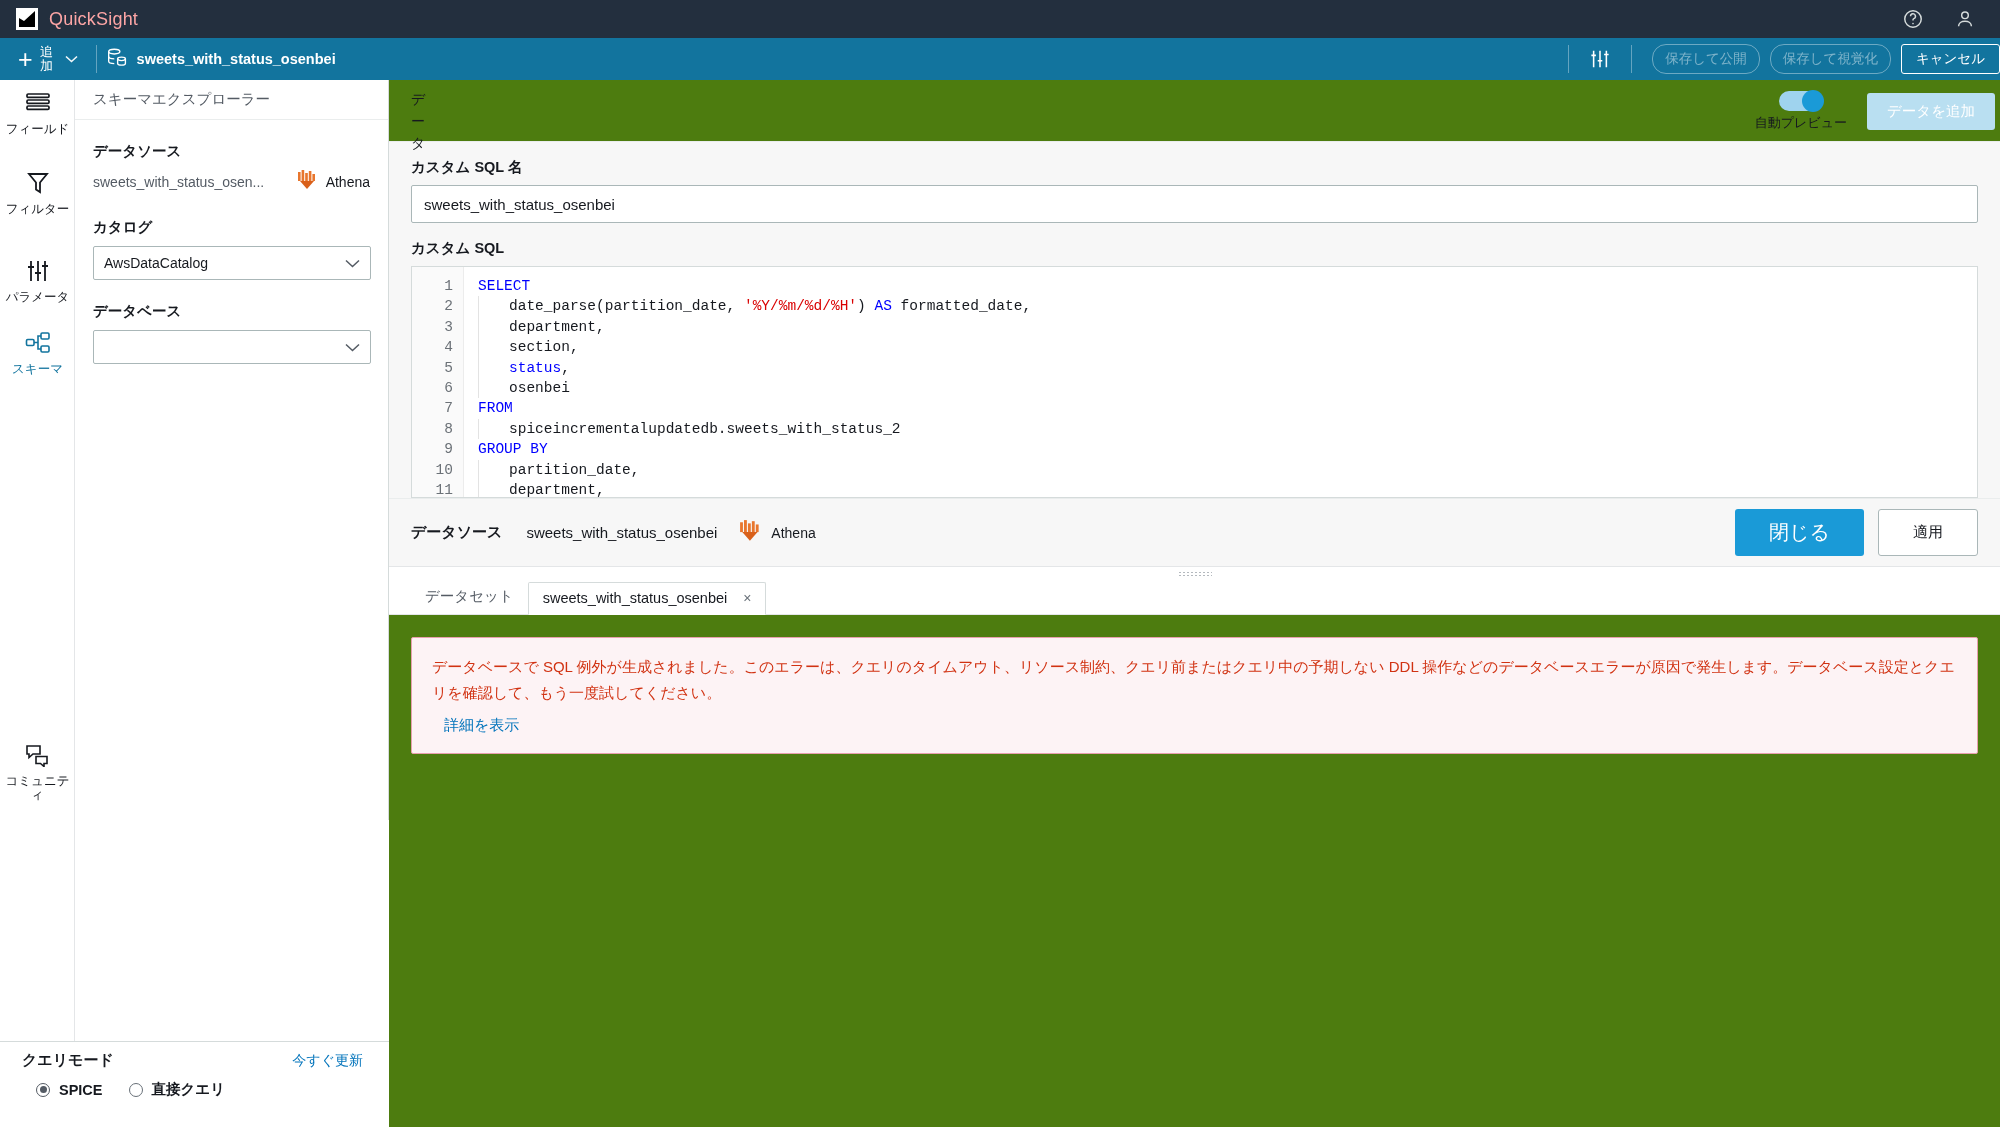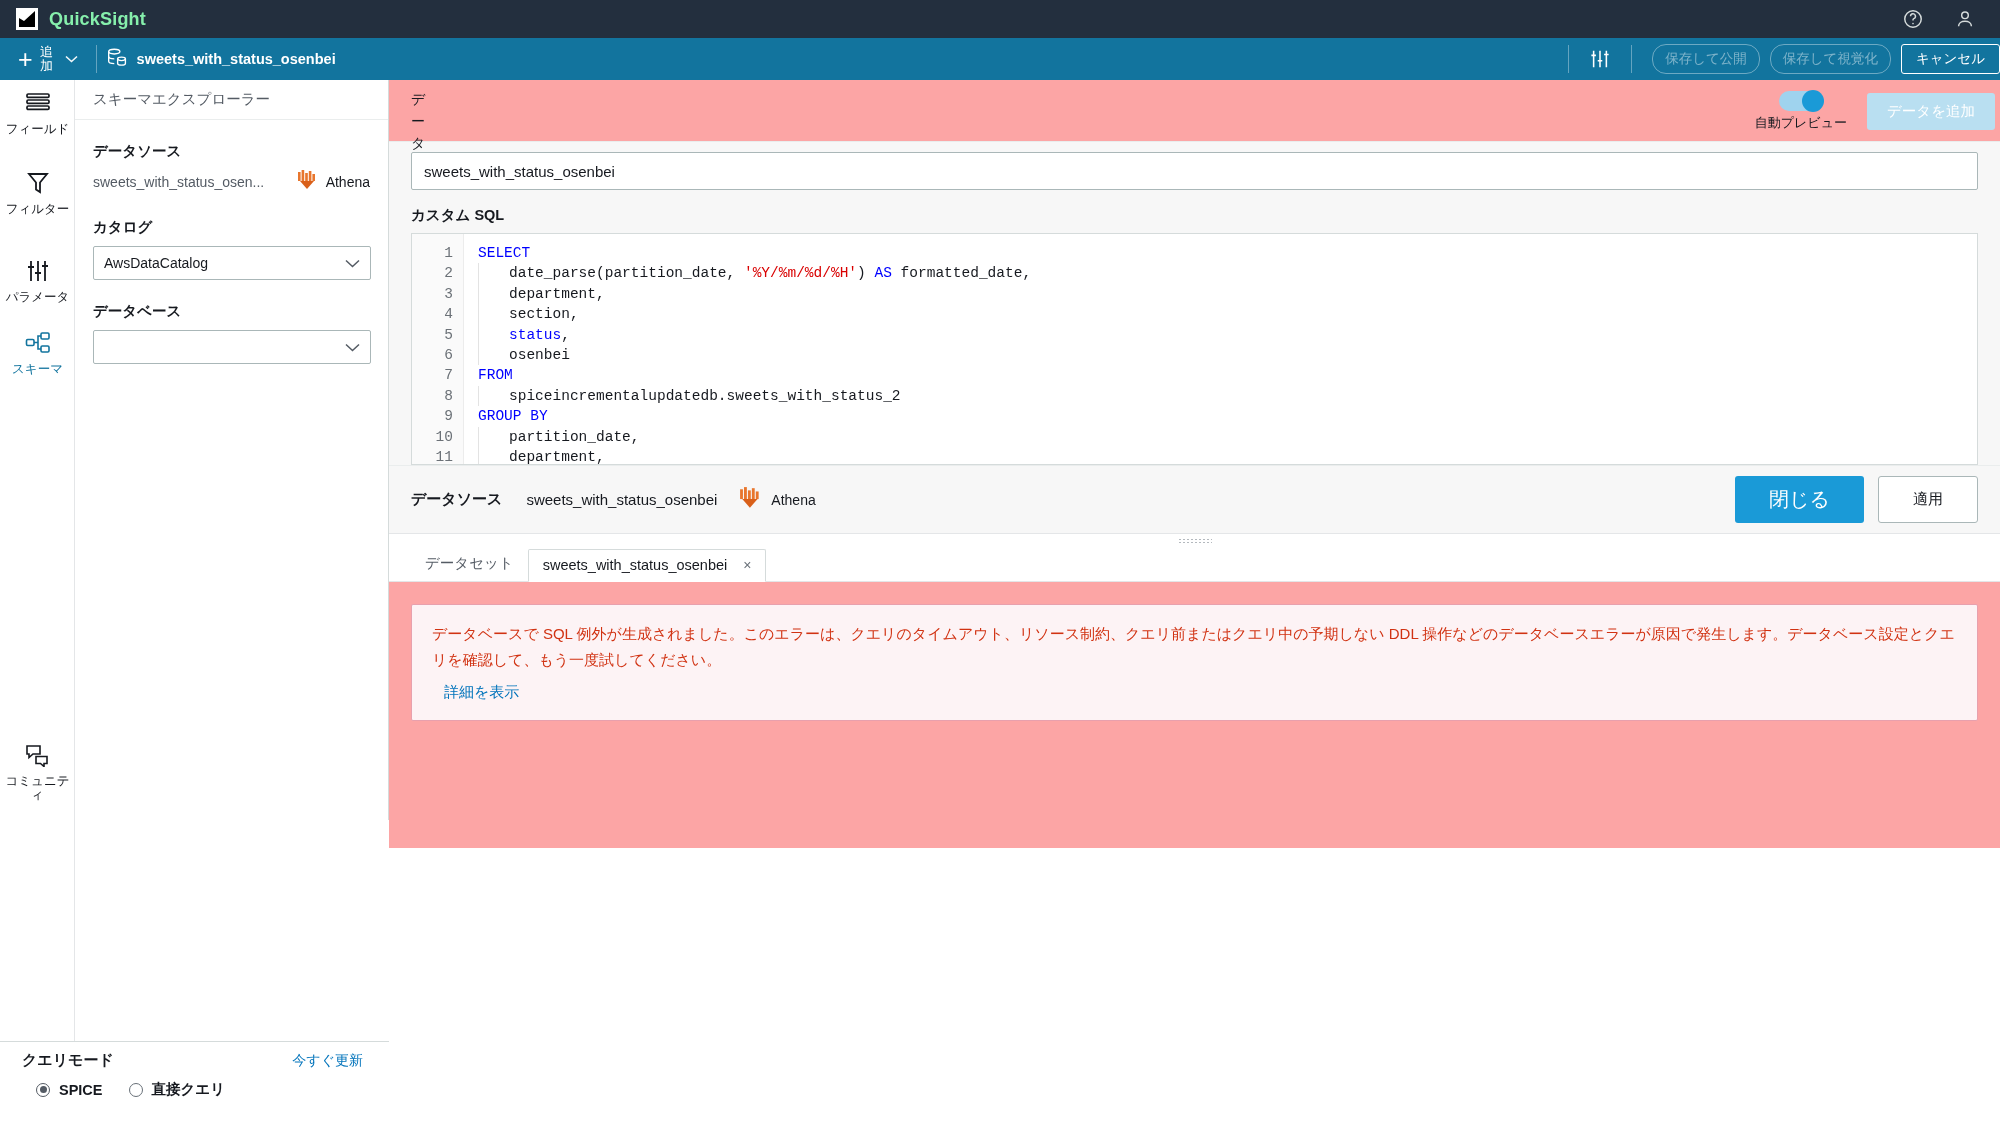--- a/index.html
+++ b/index.html
@@ -21,21 +21,21 @@
   }
   .qs-logo-box {
     margin-left: 16px;
     width: 22px; height: 22px;
     background: #ffffff;
     position: relative;
     display: flex; align-items: center; justify-content: center;
   }
   .qs-logo-box svg { display:block; }
   .qs-title {
-    color: #86efac; font-size: 18px; font-weight: bold;
+    color: #fca5a5; font-size: 18px; font-weight: normal;
     margin-left: 11px; letter-spacing: .2px;
   }
   .topbar-right {
     margin-left: auto; display: flex; align-items: center; gap: 30px;
     margin-right: 24px;
   }
   .topbar-icon { color: #d5dbdb; display:flex; align-items:center; }
 
   
   .bluebar {
@@ -171,21 +171,21 @@
   }
   .radio.sel { border-color: #545b64; }
   .radio.sel::after {
     content:""; width:7px; height:7px; border-radius:50%; background:#545b64;
   }
   .radio-lbl { font-size: 14.5px; font-weight: bold; color:#16191f; }
 
   
   .main {
     position: absolute; left: 389px; top: 80px;
-    width: 1611px; height: 768px; background: #fca5a5;
+    width: 1611px; height: 1047px; background: #4d7c0f;
   }
   .data-tab-bar {
     height: 62px; border-bottom: 1px solid #eaeded;
     display:flex; align-items: flex-start;
     position: relative;
   }
   .data-tab-label {
     font-size: 14px; color: #16191f; line-height: 22px;
     padding: 8px 0 0 22px; width: 40px;
   }
@@ -507,20 +507,21 @@
         <div class="toggle">
             <span class="knob"></span>
           </div>
         <div class="toggle-label">自動プレビュー</div>
       </div>
       <button class="btn-add-data">データを追加</button>
     </div>
   </div>
 
   <div class="sql-block">
+    <div class="sql-sec-label">カスタム SQL 名</div>
     <input class="sql-name-input" value="sweets_with_status_osenbei" style="">
     <div class="sql-sec-label" style="margin-top:16px;">カスタム SQL</div>
     <div class="code-wrap">
       <div class="gutter" id="gutter">
           <div>1</div>
           <div>2</div>
           <div>3</div>
           <div>4</div>
           <div>5</div>
           <div>6</div>

